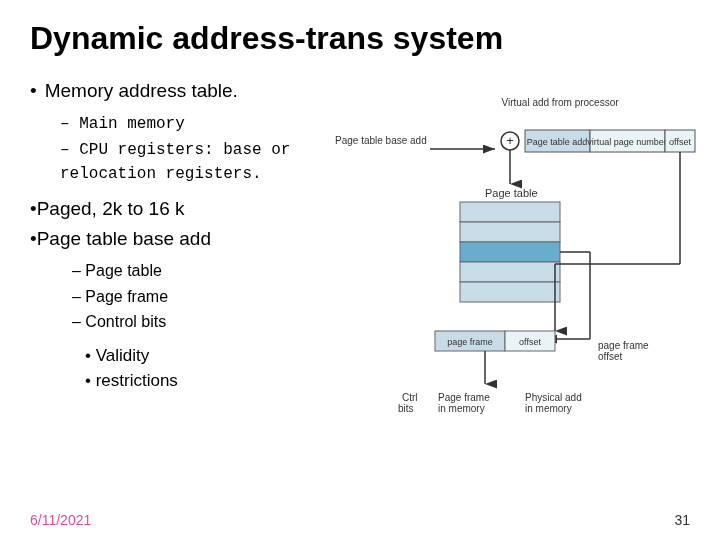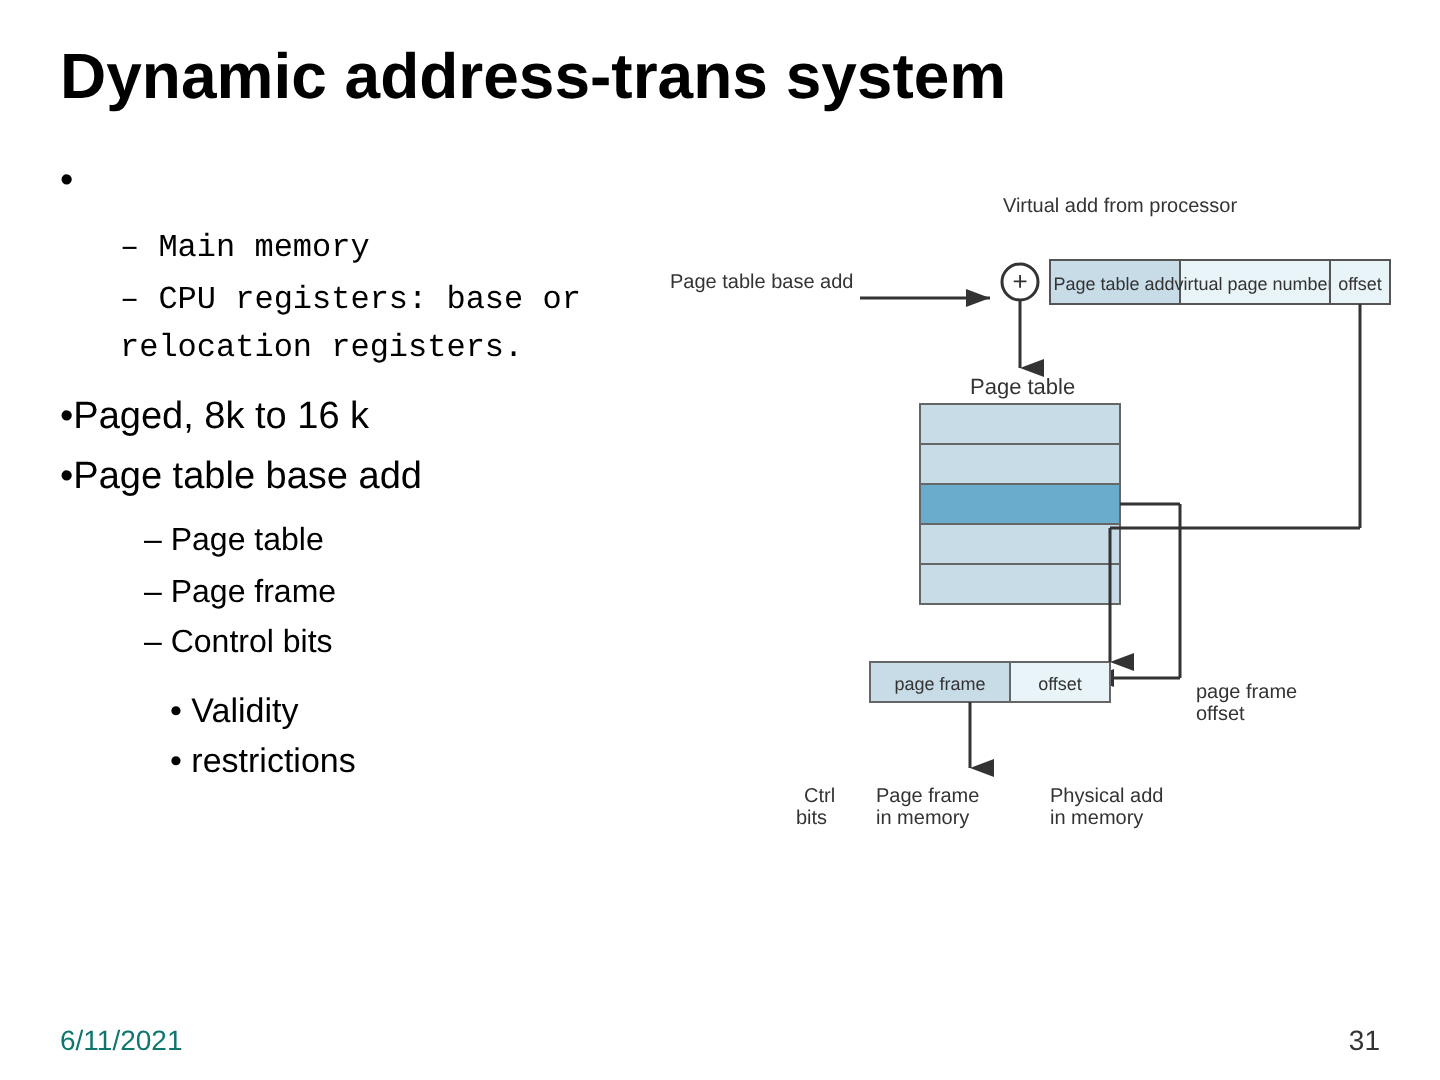--- a/index.html
+++ b/index.html
@@ -75,21 +75,21 @@
       margin-left: 55px;
       font-size: 17px;
       line-height: 1.5;
     }
 
     .footer {
       position: absolute;
       bottom: 12px;
       left: 30px;
       font-size: 14px;
-      color: #0f766e;
+      color: #ec4899;
     }
 
     .page-num {
       position: absolute;
       bottom: 12px;
       right: 30px;
       font-size: 14px;
       color: #333;
       margin-left: 20px;
     }
@@ -117,29 +117,30 @@
 <body>
 
 <div class="slide">
 
   <div class="title">Dynamic address-trans system</div>
 
   <div class="content-left">
 
     <div class="bullet-main">
       <span class="bullet-dot">•</span>
+      <span>Memory address table.</span>
     </div>
     <div class="sub-bullets">
       <div>– Main memory</div>
       <div>– CPU registers: base or relocation registers.</div>
     </div>
 
     <div class="bullet-main2">
       <span class="bullet-dot">•</span>
-      <span>Paged, 8k to 16 k</span>
+      <span>Paged, 2k to 16 k</span>
     </div>
 
     <div class="bullet-main2">
       <span class="bullet-dot">•</span>
       <span>Page table base add</span>
     </div>
     <div class="sub-sub-bullets">
       <div>– Page table</div>
       <div>– Page frame</div>
       <div>– Control bits</div>

